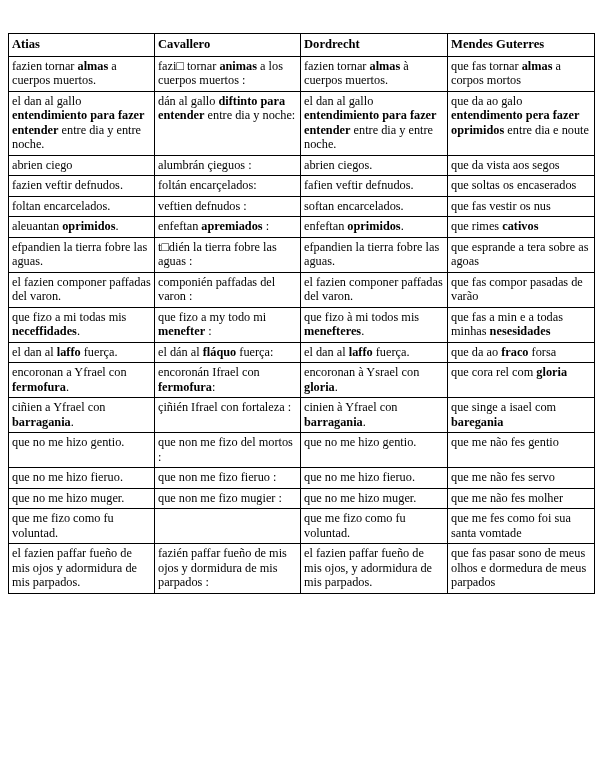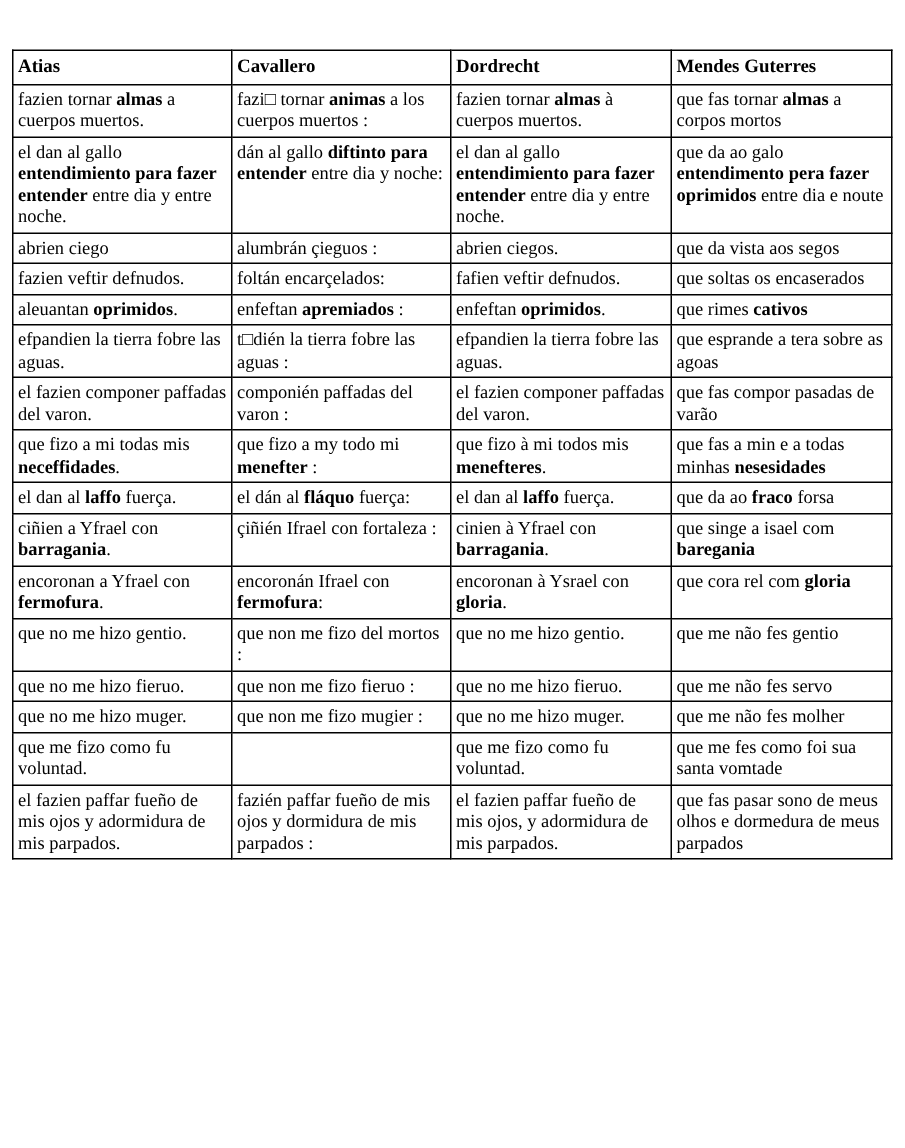--- a/index.html
+++ b/index.html
@@ -86,20 +86,26 @@
           <td><span>abrien ciegos.</span></td>
           <td><span>que da vista aos segos</span></td>
         </tr>
         <tr>
           <td><span>fazien veftir defnudos.</span></td>
           <td><span>foltán encarçelados:</span></td>
           <td><span>fafien veftir defnudos.</span></td>
           <td><span>que soltas os encaserados</span></td>
         </tr>
         <tr>
+          <td><span>foltan encarcelados.</span></td>
+          <td><span>veftien defnudos :</span></td>
+          <td><span>softan encarcelados.</span></td>
+          <td><span>que fas vestir os nus</span></td>
+        </tr>
+        <tr>
           <td><span>aleuantan </span><span class="b">oprimidos</span><span>.</span></td>
           <td><span>enfeftan </span><span class="b">apremiados</span><span> :</span></td>
           <td><span>enfeftan </span><span class="b">oprimidos</span><span>.</span></td>
           <td><span>que rimes </span><span class="b">cativos</span></td>
         </tr>
         <tr>
           <td><span>efpandien la tierra fobre las aguas.</span></td>
           <td><span>t□dién la tierra fobre las aguas :</span></td>
           <td><span>efpandien la tierra fobre las aguas.</span></td>
           <td><span>que esprande a tera sobre as agoas</span></td>
@@ -116,30 +122,30 @@
           <td><span>que fizo à mi todos mis </span><span class="b">menefteres</span><span>.</span></td>
           <td><span>que fas a min e a todas minhas </span><span class="b">nesesidades</span></td>
         </tr>
         <tr>
           <td><span>el dan al </span><span class="b">laffo</span><span> fuerça.</span></td>
           <td><span>el dán al </span><span class="b">fláquo</span><span> fuerça:</span></td>
           <td><span>el dan al </span><span class="b">laffo</span><span> fuerça.</span></td>
           <td><span>que da ao </span><span class="b">fraco</span><span> forsa</span></td>
         </tr>
         <tr>
+          <td><span>encoronan a Yfrael con </span><span class="b">fermofura</span><span>.</span></td>
+          <td><span>encoronán Ifrael con </span><span class="b">fermofura</span><span>:</span></td>
+          <td><span>encoronan à Ysrael con </span><span class="b">gloria</span><span>.</span></td>
+          <td><span>que cora rel com </span><span class="b">gloria</span></td>
+        </tr>
+        <tr>
           <td><span>ciñien a Yfrael con </span><span class="b">barragania</span><span>.</span></td>
           <td><span>çiñién Ifrael con fortaleza :</span></td>
           <td><span>cinien à Yfrael con </span><span class="b">barragania</span><span>.</span></td>
           <td><span>que singe a isael com </span><span class="b">baregania</span></td>
-        </tr>
-        <tr>
-          <td><span>encoronan a Yfrael con </span><span class="b">fermofura</span><span>.</span></td>
-          <td><span>encoronán Ifrael con </span><span class="b">fermofura</span><span>:</span></td>
-          <td><span>encoronan à Ysrael con </span><span class="b">gloria</span><span>.</span></td>
-          <td><span>que cora rel com </span><span class="b">gloria</span></td>
         </tr>
         <tr>
           <td><span>que no me hizo gentio.</span></td>
           <td><span>que non me fizo del mortos :</span></td>
           <td><span>que no me hizo gentio.</span></td>
           <td><span>que me não fes gentio</span></td>
         </tr>
         <tr>
           <td><span>que no me hizo fieruo.</span></td>
           <td><span>que non me fizo fieruo :</span></td>

